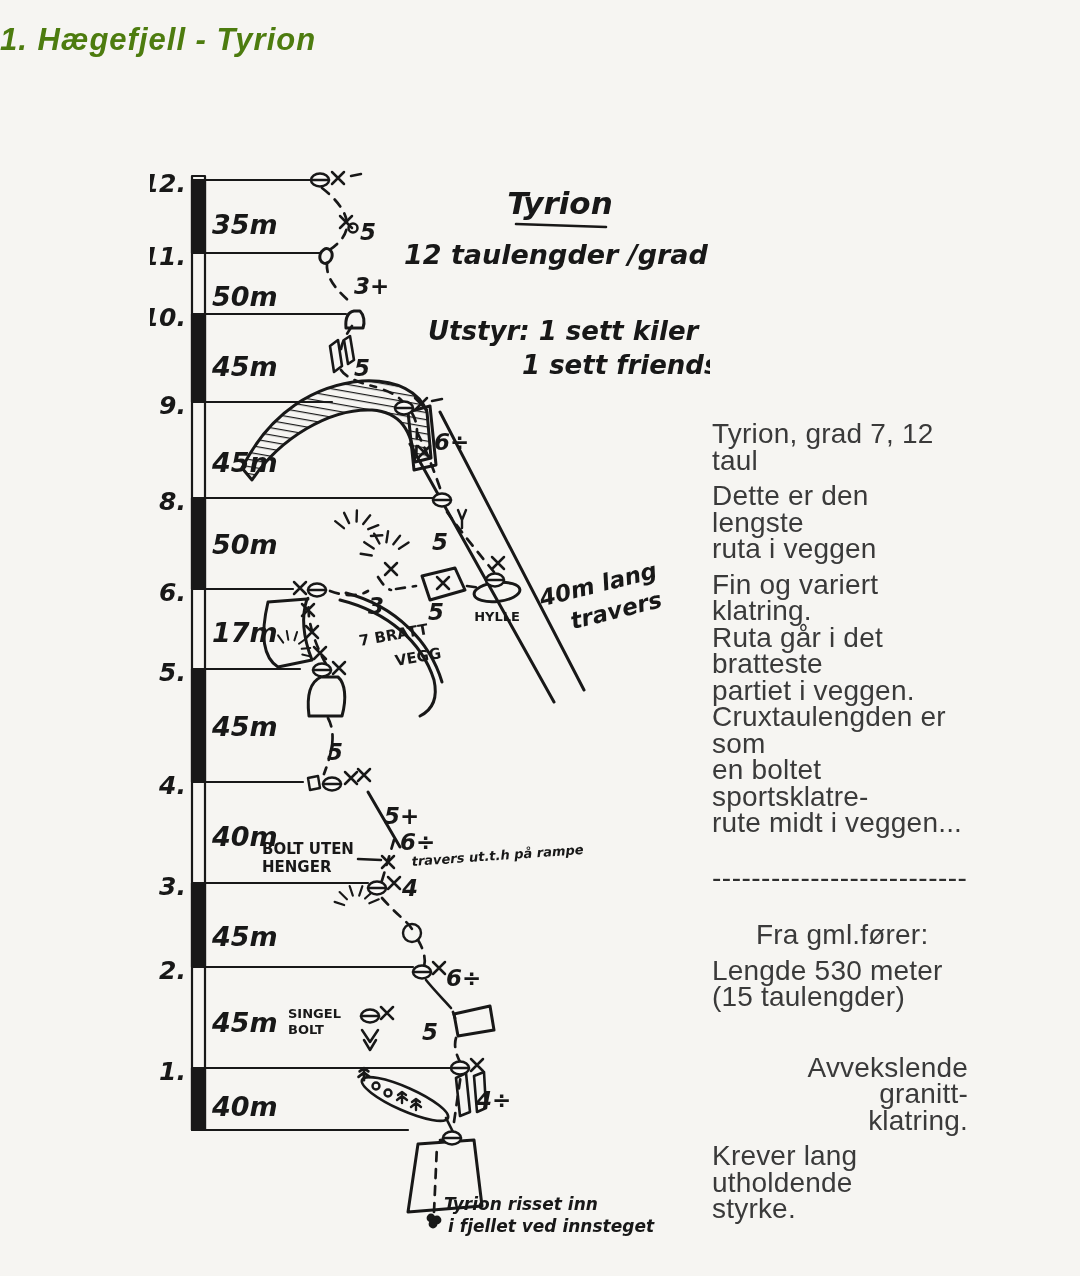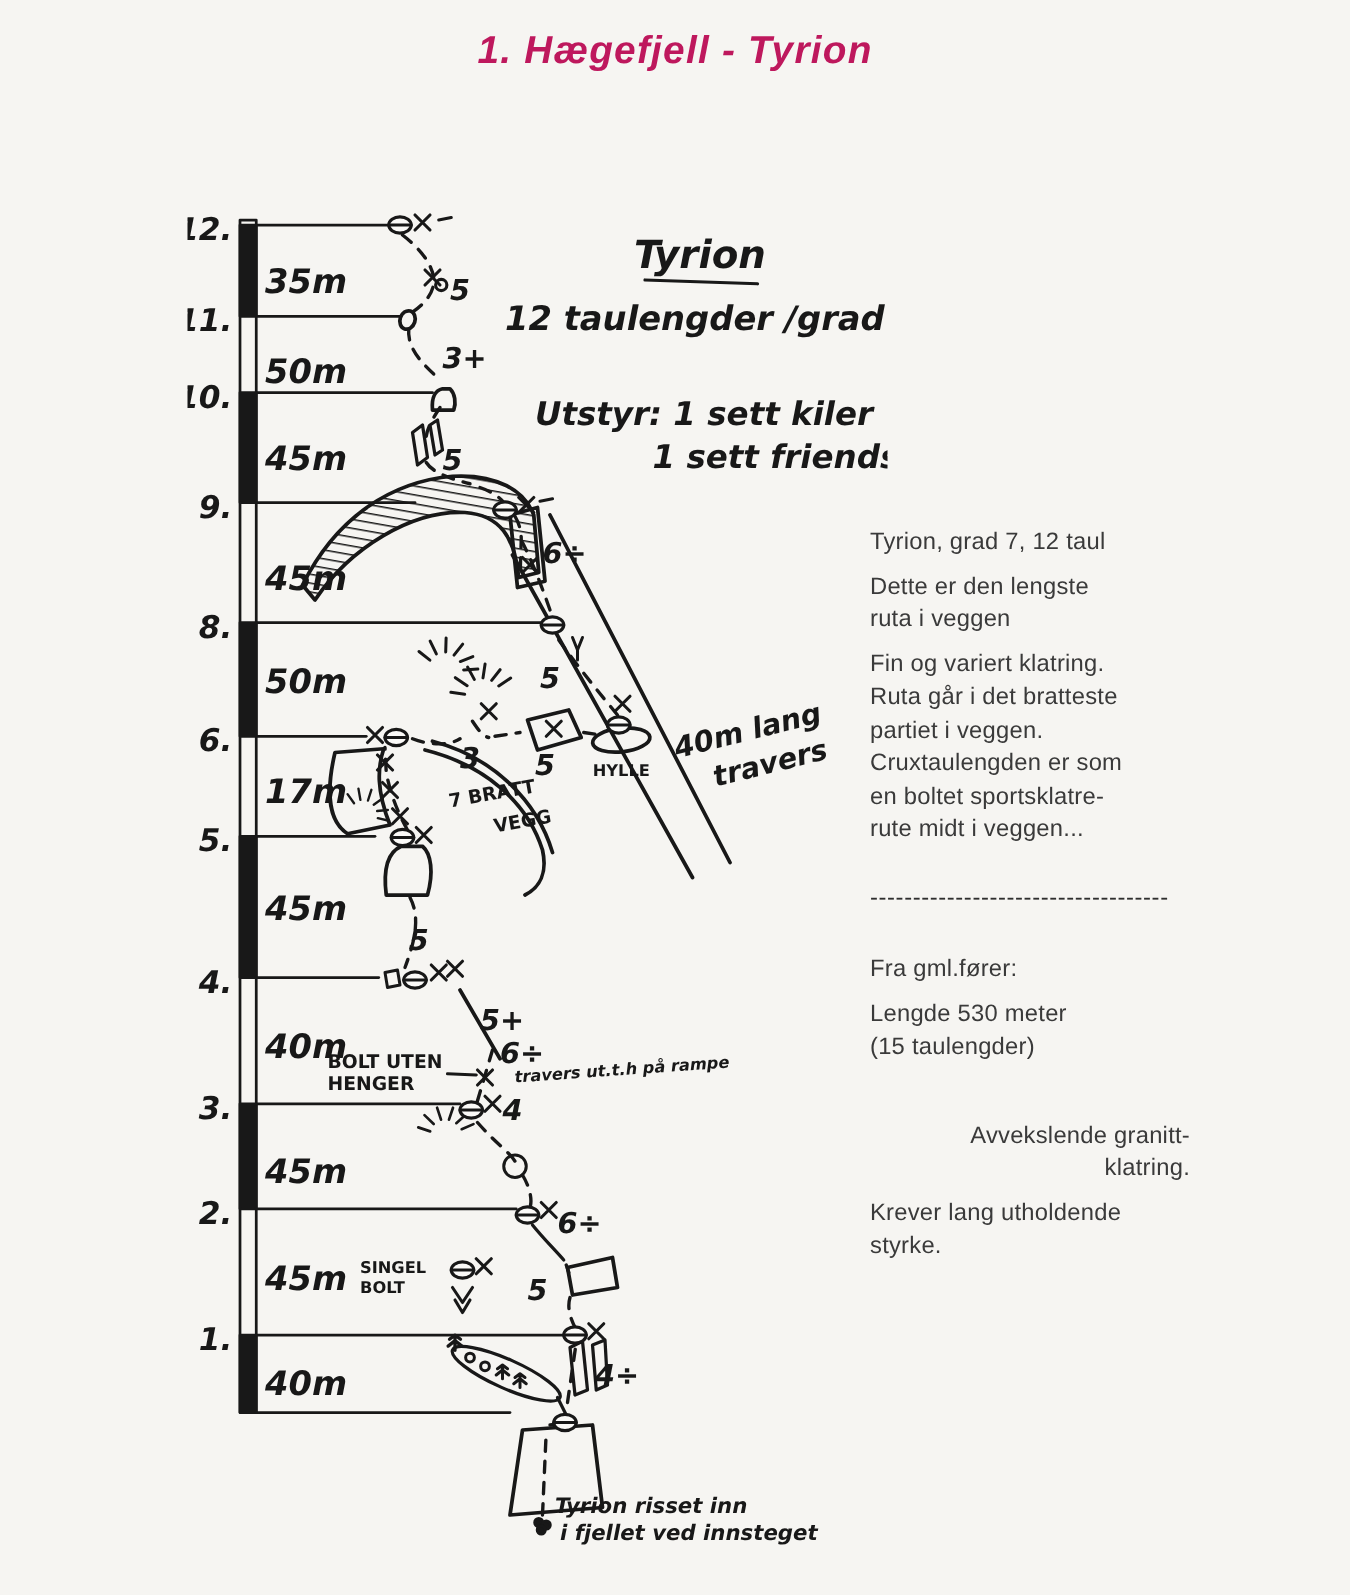--- a/index.html
+++ b/index.html
@@ -2,37 +2,37 @@
 <html><head>
 <meta charset="utf-8">
 <style>
   html,body{margin:0;padding:0;}
   body{
     width:1080px;height:1276px;position:relative;overflow:hidden;
     background:#f6f5f2;
     font-family:"Liberation Sans",sans-serif;
   }
   .page-title{
-    position:absolute;top:22px;left:0;width:100%;text-align:center;
-    font-size:31px;font-style:italic;font-weight:bold;color:#be185d;
+    position:absolute;top:22px;left:0;width:100%;
+    font-size:31px;font-style:italic;font-weight:bold;color:#4d7c0f;
     letter-spacing:1px;
   }
   .topo-wrap{position:absolute;left:150px;top:150px;width:560px;height:1112px;}
   svg{display:block;}
   svg .ink{stroke:#181818;fill:none;stroke-linecap:round;stroke-linejoin:round;}
   svg text{fill:#181818;stroke:none;}
   .hw{font-family:"DejaVu Sans",sans-serif;font-style:italic;font-weight:bold;}
   .hwp{font-family:"DejaVu Sans",sans-serif;font-weight:bold;} 
   .sb{
-    position:absolute;left:696px;top:421px;width:256px;
-    font-size:19px;line-height:26.5px;color:#3a3a3a;letter-spacing:.2px;
+    position:absolute;left:712px;top:421px;width:256px;
+    font-size:28px;line-height:26.5px;color:#3a3a3a;letter-spacing:.2px;
   }
   .sb p{margin:0 0 9px 0;white-space:pre-line;}
   .sb .sep{margin:28px 0 0 0;color:#2e2e2e;letter-spacing:.5px;white-space:nowrap;overflow:hidden;}
-  .sb .p-fra{margin-top:31px;}
+  .sb .p-fra{margin-top:31px;margin-left:44px;}
   .sb .p-avv{margin-top:44px;text-align:right;}
 </style>
 </head>
 <body>
 
 <div class="page-title">1. Hægefjell - Tyrion</div>
 
 <div class="topo-wrap">
 <svg width="560" height="1112" viewBox="0 0 560 1112">
   <defs>

